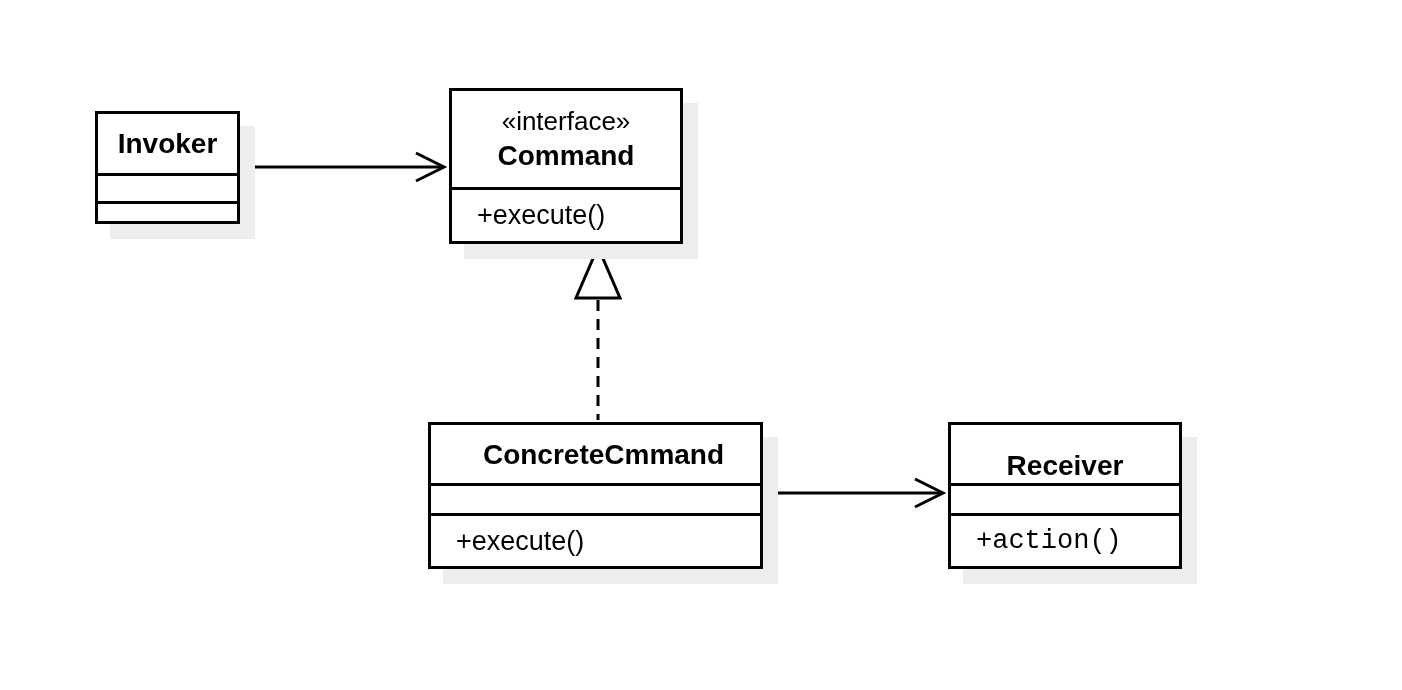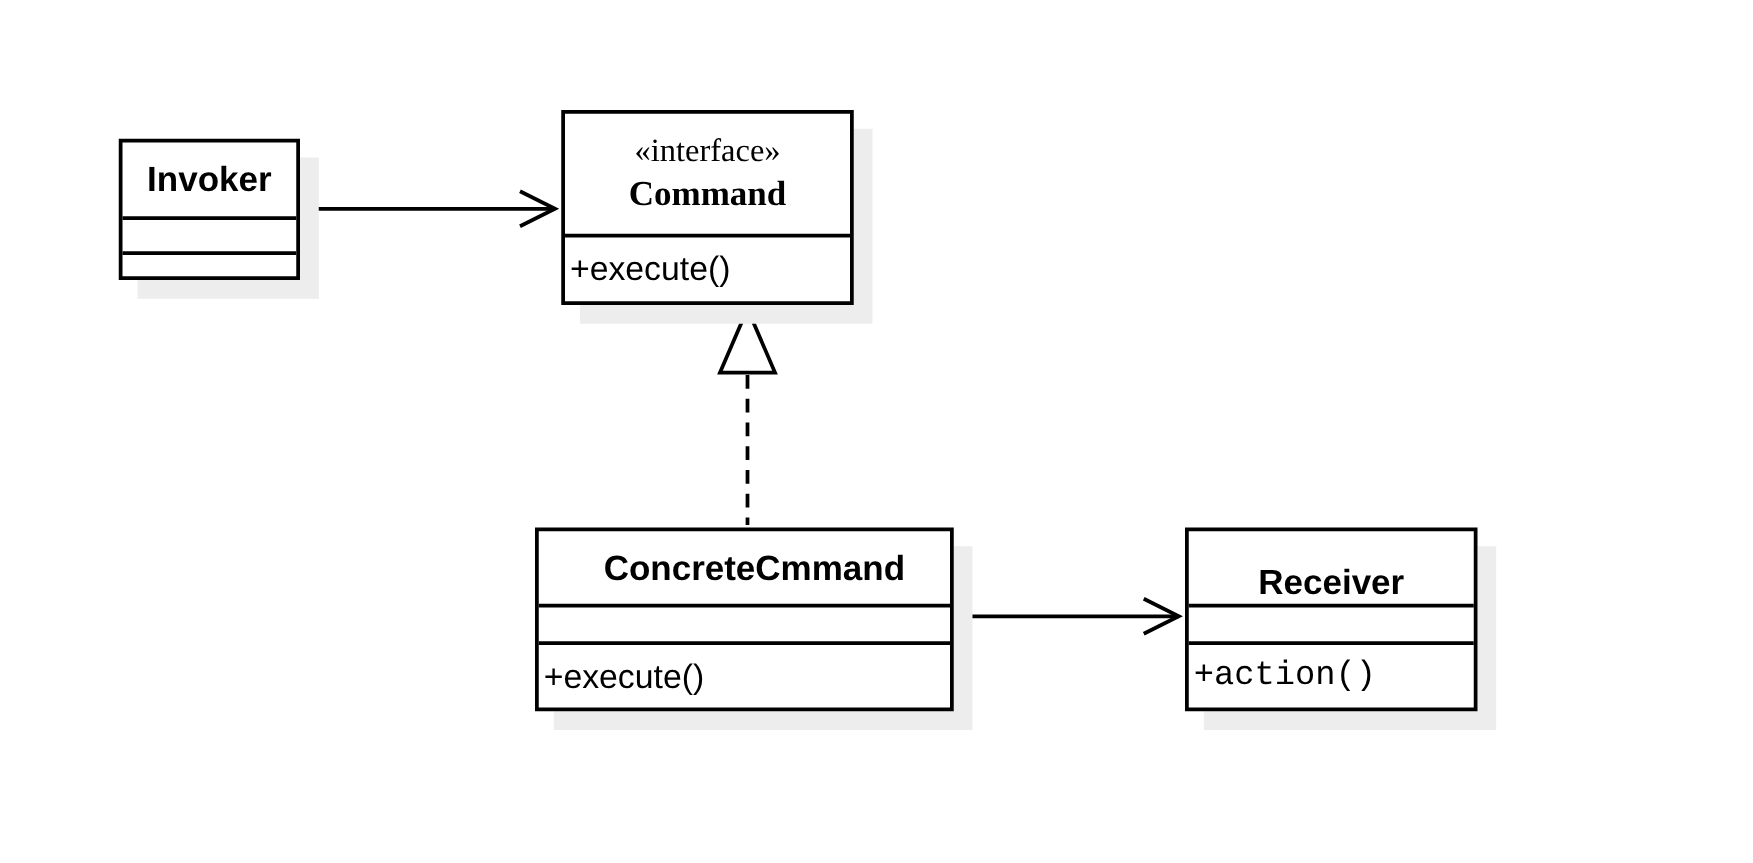--- a/index.html
+++ b/index.html
@@ -60,31 +60,31 @@
   }
   .uml-class .stereotype {
     font-weight: normal;
     font-size: 26px;
   }
   .uml-class .compartment {
     box-sizing: border-box;
     border-top: 3px solid #000000;
     display: flex;
     align-items: center;
-    padding-left: 4px;
+    padding-left: 25px;
     font-size: 27px;
   }
   
   .invoker { left: 95px; top: 111px; width: 145px; height: 113px; }
   .invoker .title { height: 59px; }
   .invoker .attrs { height: 28px; }
   .invoker .ops { height: 20px; }
   
   .command { left: 449px; top: 88px; width: 234px; height: 156px; }
-  .command .title { height: 96px; font-family: Liberation Serif, serif; }
+  .command .title { height: 96px; }
   .command .ops { height: 54px; }
   
   .concrete { left: 428px; top: 422px; width: 335px; height: 147px; }
   .concrete .title { height: 58px; margin-left: 16px; }
   .concrete .attrs { height: 30px; }
   .concrete .ops { height: 53px; }
   
   .receiver { left: 948px; top: 422px; width: 234px; height: 147px; }
   .receiver .title { height: 58px; justify-content: flex-end; }
   .receiver .attrs { height: 30px; }

